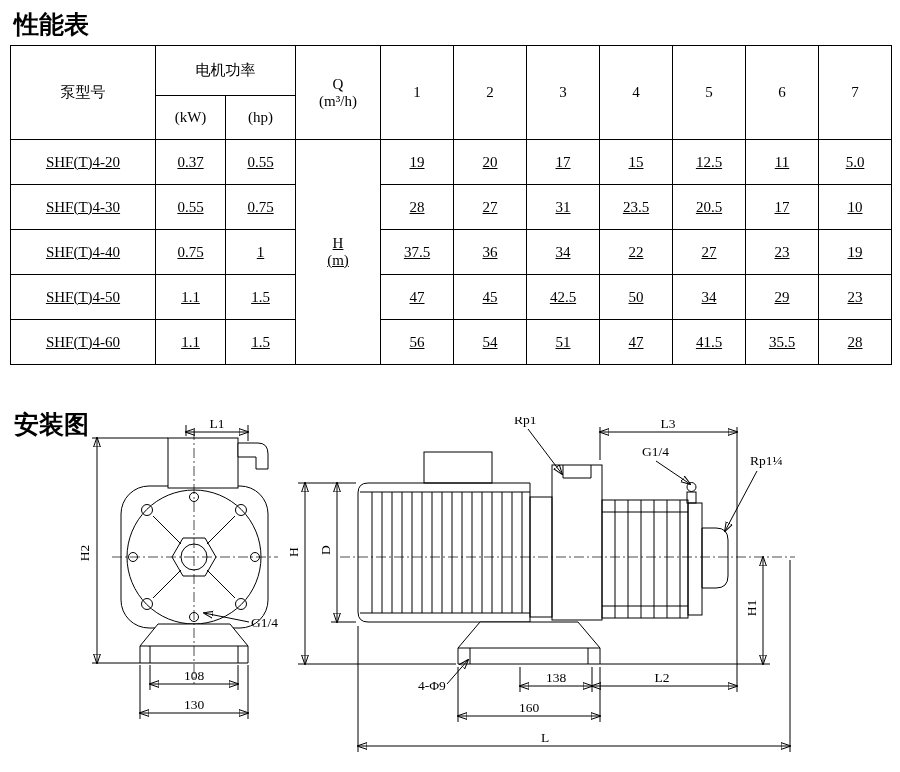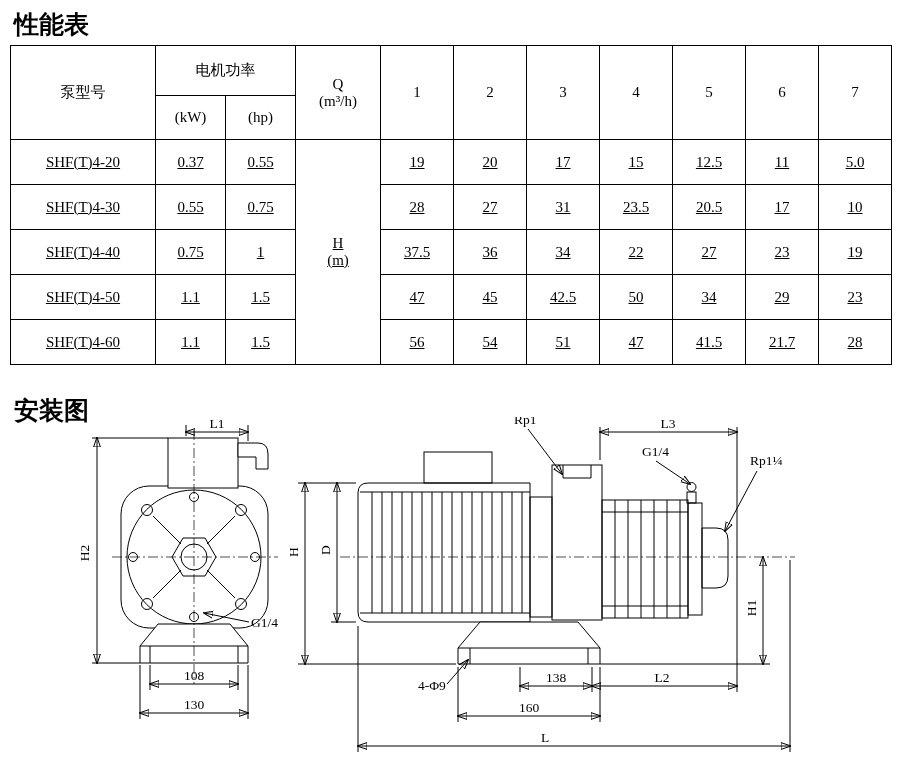--- a/index.html
+++ b/index.html
@@ -2,21 +2,21 @@
 <html><head>
 <meta charset="utf-8">
 <style>
   * { margin:0; padding:0; box-sizing:border-box; }
   html,body { background:#fff; }
   body { width:900px; height:772px; font-family:"Liberation Serif", serif; color:#000; }
   .page { position:relative; width:900px; height:772px; background:#fff; overflow:hidden; }
 
   .section-title { position:absolute; font-family:"DejaVu Sans", sans-serif; font-weight:bold; font-size:25px; }
   #perf-title { left:14px; top:8px; }
-  #install-title { left:14px; top:394px; }
+  #install-title { left:14px; top:408px; }
 
   table.perf { position:absolute; left:10px; top:45px; width:880px; border-collapse:collapse; table-layout:fixed; }
   table.perf th, table.perf td {
     border:1px solid #000; text-align:center; vertical-align:middle;
     font-size:15px; font-weight:normal; font-family:"Liberation Serif", serif;
     padding:0 2px;
   }
   table.perf thead tr.r1 { height:50px; }
   table.perf thead tr.r2 { height:44px; }
   table.perf tbody tr { height:45px;text-decoration:underline; }
@@ -125,21 +125,21 @@
       </tr>
       <tr>
         <td>SHF(T)4-60</td>
         <td>1.1</td>
         <td>1.5</td>
         <td>56</td>
         <td>54</td>
         <td>51</td>
         <td>47</td>
         <td>41.5</td>
-        <td>21.7</td>
+        <td>35.5</td>
         <td>28</td>
       </tr>
     </tbody>
   </table>
 
   <h2 id="install-title" class="section-title">安装图</h2>
 
   <svg id="diagram" width="900" height="355" viewBox="0 417 900 355" xmlns="http://www.w3.org/2000/svg">
     <defs>
       <marker id="arr" viewBox="0 0 10 10" refX="9" refY="5" markerWidth="10" markerHeight="10" orient="auto-start-reverse">

